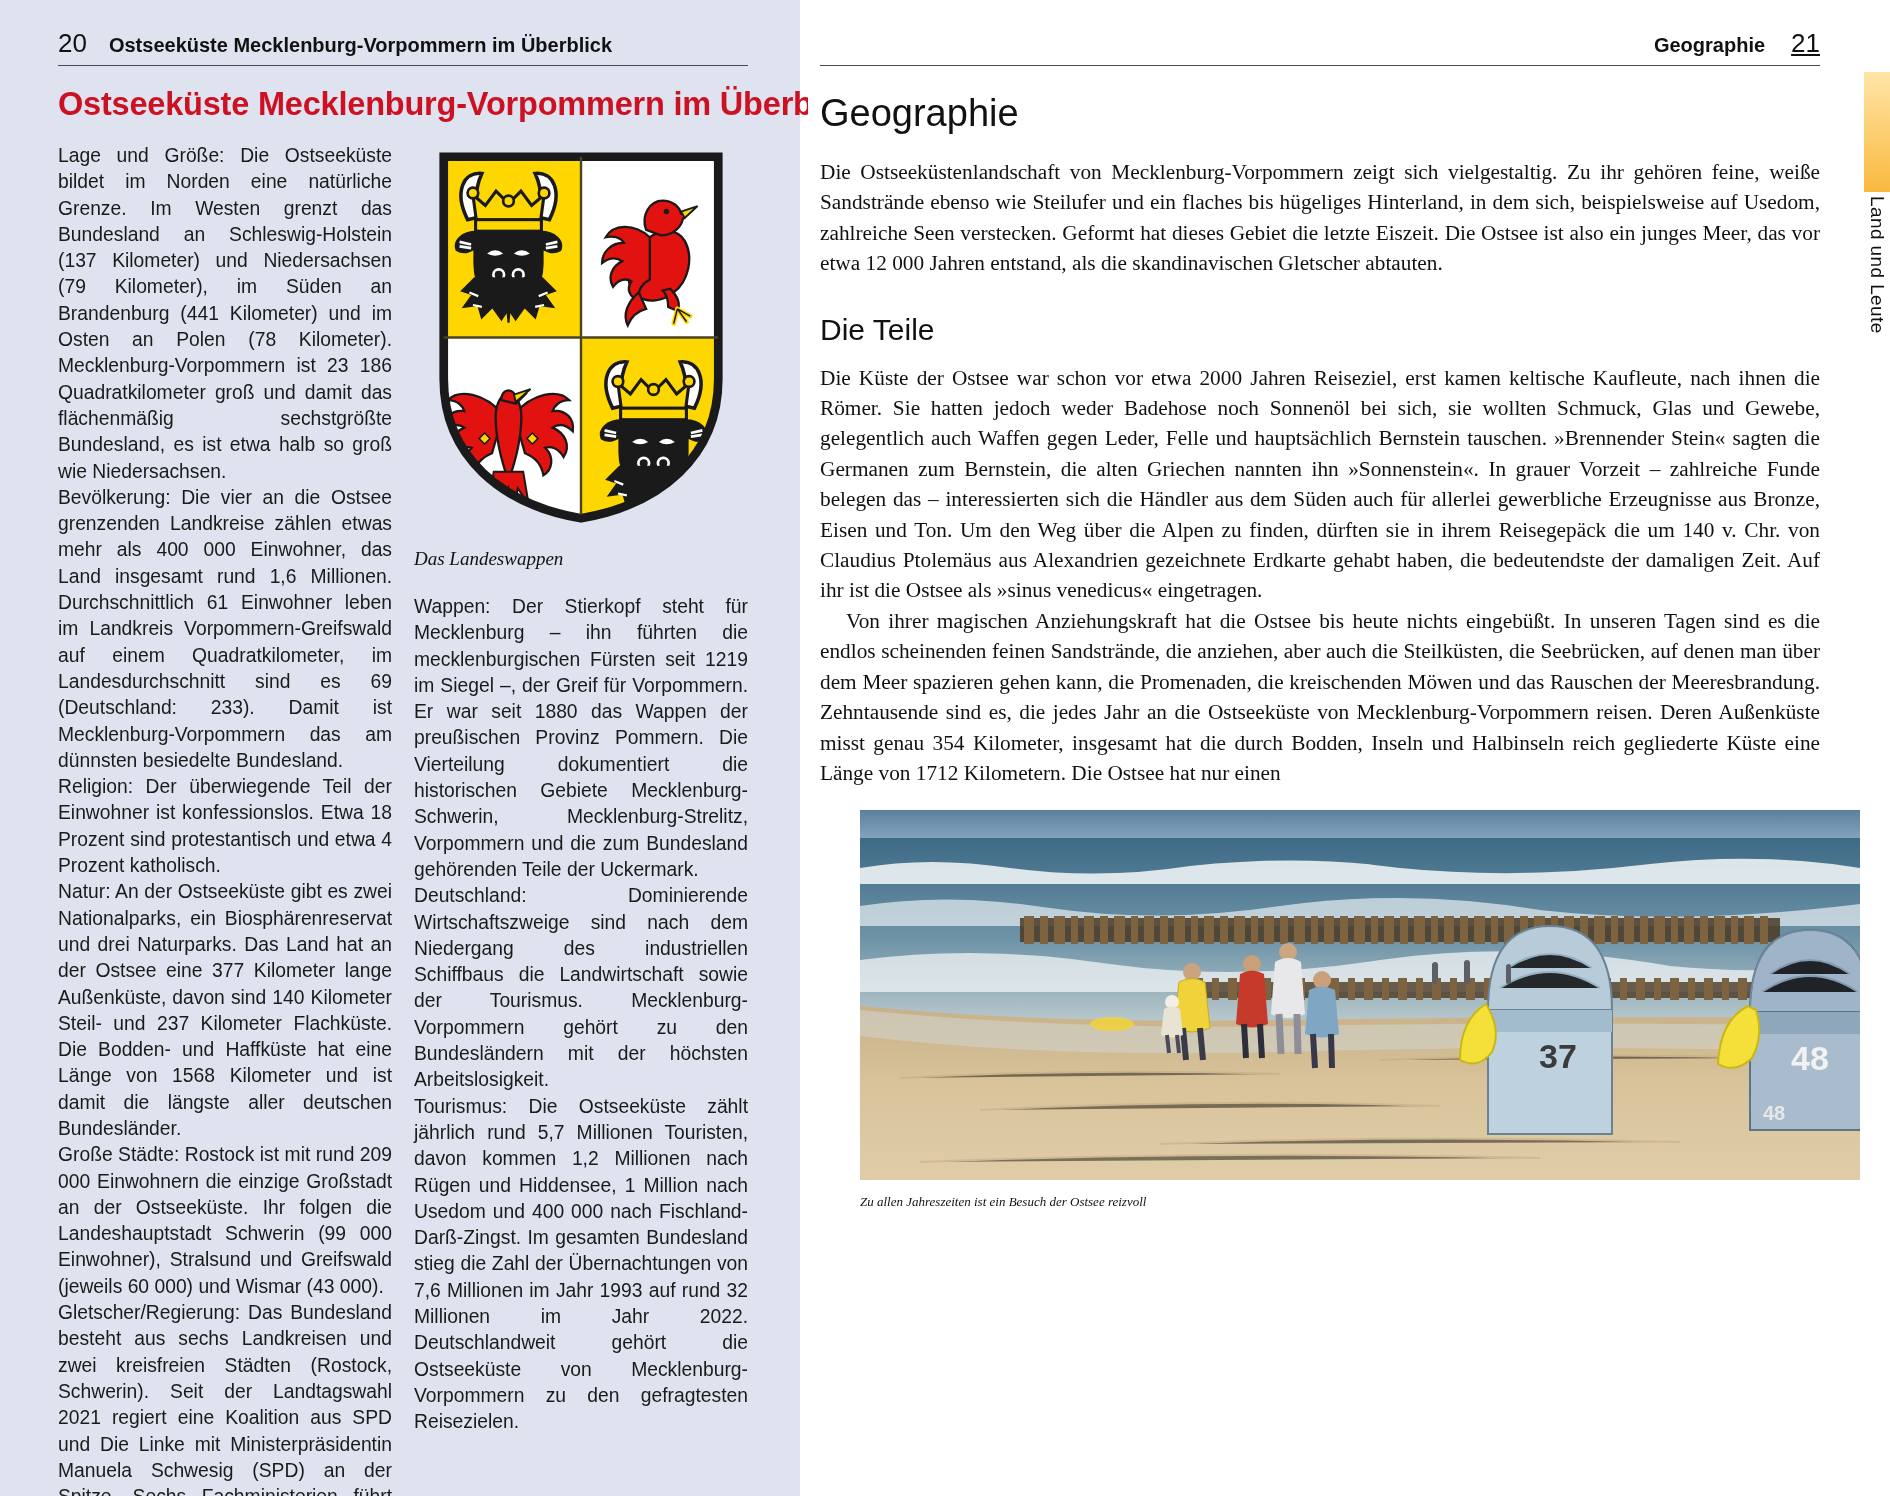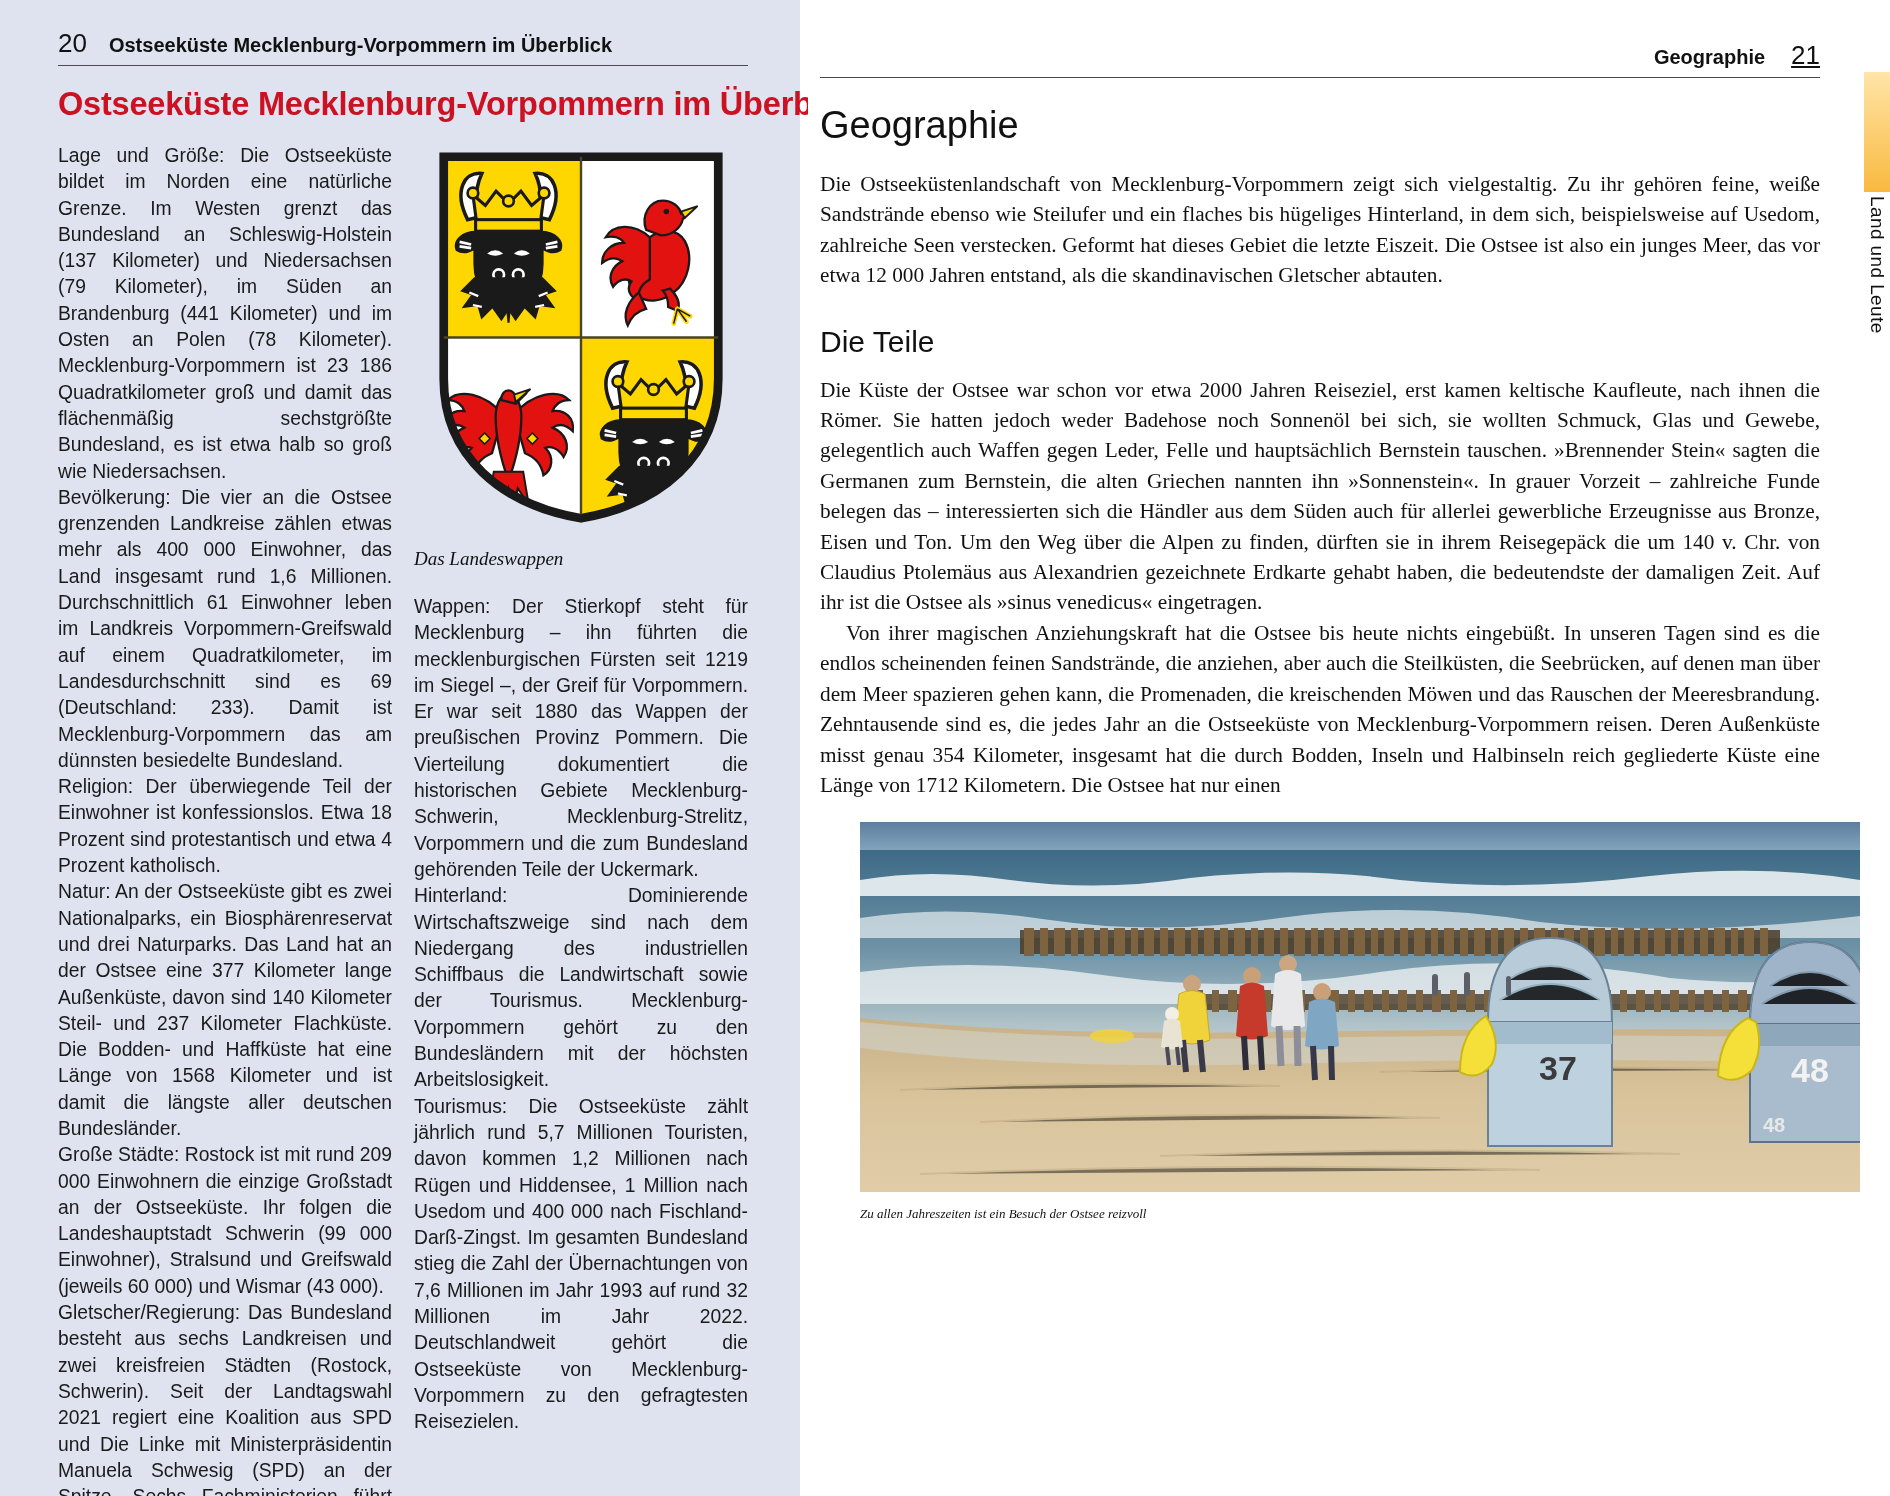--- a/index.html
+++ b/index.html
@@ -73,21 +73,21 @@
   
   .gutter { flex:0 0 8px; width:8px; background:#ffffff; height:1496px; }
 
   
   .page-right {
     position:relative;
     width:1082px; height:1496px;
     background:#ffffff;
     flex:0 0 1082px;
   }
-  .page-right-inner { position:absolute; left:12px; top:12px; width:1000px; }
+  .page-right-inner { position:absolute; left:12px; top:0; width:1000px; }
 
   .folio-row-r {
     display:flex; align-items:baseline; justify-content:flex-end; gap:26px;
     border-bottom:1.5px solid #4a4a55;
     padding-bottom:6px;
     margin-top:28px;
     width:1000px;
   }
   .folio-title-r { font-size:20px; font-weight:700; color:#111; }
   .folio-num-r { font-size:26px; color:#111;text-decoration:underline; }
@@ -320,21 +320,21 @@
                 <line x1="8" y1="195" x2="292" y2="195" stroke="#4a4520" stroke-width="2.5"></line>
               </svg>
             </div>
             <figcaption class="arms-caption">Das Landeswappen</figcaption>
           </figure>
 
           <p>
             <b>Wappen</b><span>: Der Stierkopf steht für Mecklenburg – ihn führten die mecklenburgischen Fürsten seit 1219 im Siegel –, der Greif für Vorpommern. Er war seit 1880 das Wappen der preußischen Provinz Pommern. Die Vierteilung dokumentiert die historischen Gebiete Mecklenburg-Schwerin, Mecklenburg-Strelitz, Vorpommern und die zum Bundesland gehörenden Teile der Uckermark.</span>
           </p>
           <p>
-            <b>Hinterland</b><span>: Dominierende Wirtschaftszweige sind nach dem Niedergang des industriellen Schiffbaus die Landwirtschaft sowie der Tourismus. Mecklenburg-Vorpommern gehört zu den Bundesländern mit der höchsten Arbeitslosigkeit.</span>
+            <b>Deutschland</b><span>: Dominierende Wirtschaftszweige sind nach dem Niedergang des industriellen Schiffbaus die Landwirtschaft sowie der Tourismus. Mecklenburg-Vorpommern gehört zu den Bundesländern mit der höchsten Arbeitslosigkeit.</span>
           </p>
           <p>
             <b>Tourismus</b><span>: Die Ostseeküste zählt jährlich rund 5,7 Millionen Touristen, davon kommen 1,2 Millionen nach Rügen und Hiddensee, 1 Million nach Usedom und 400 000 nach Fischland-Darß-Zingst. Im gesamten Bundesland stieg die Zahl der Übernachtungen von 7,6 Millionen im Jahr 1993 auf rund 32 Millionen im Jahr 2022. Deutschlandweit gehört die Ostseeküste von Mecklenburg-Vorpommern zu den gefragtesten Reisezielen.</span>
           </p>
         </div>
       </div>
     </div>
   </div>
 
   <div class="gutter"></div>

